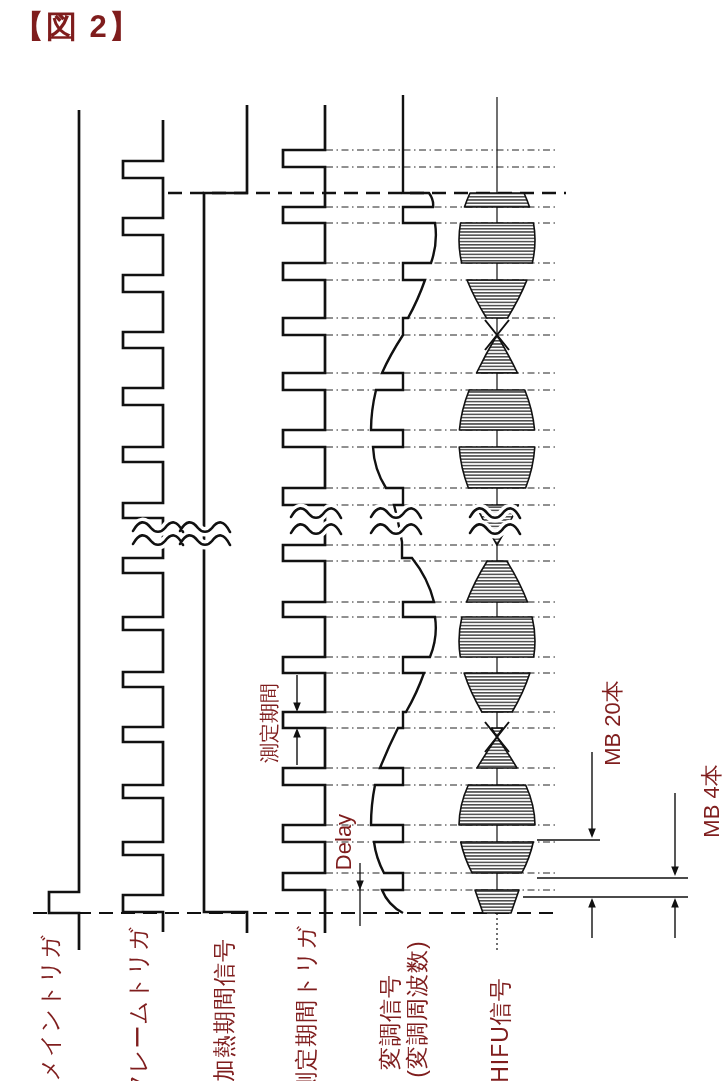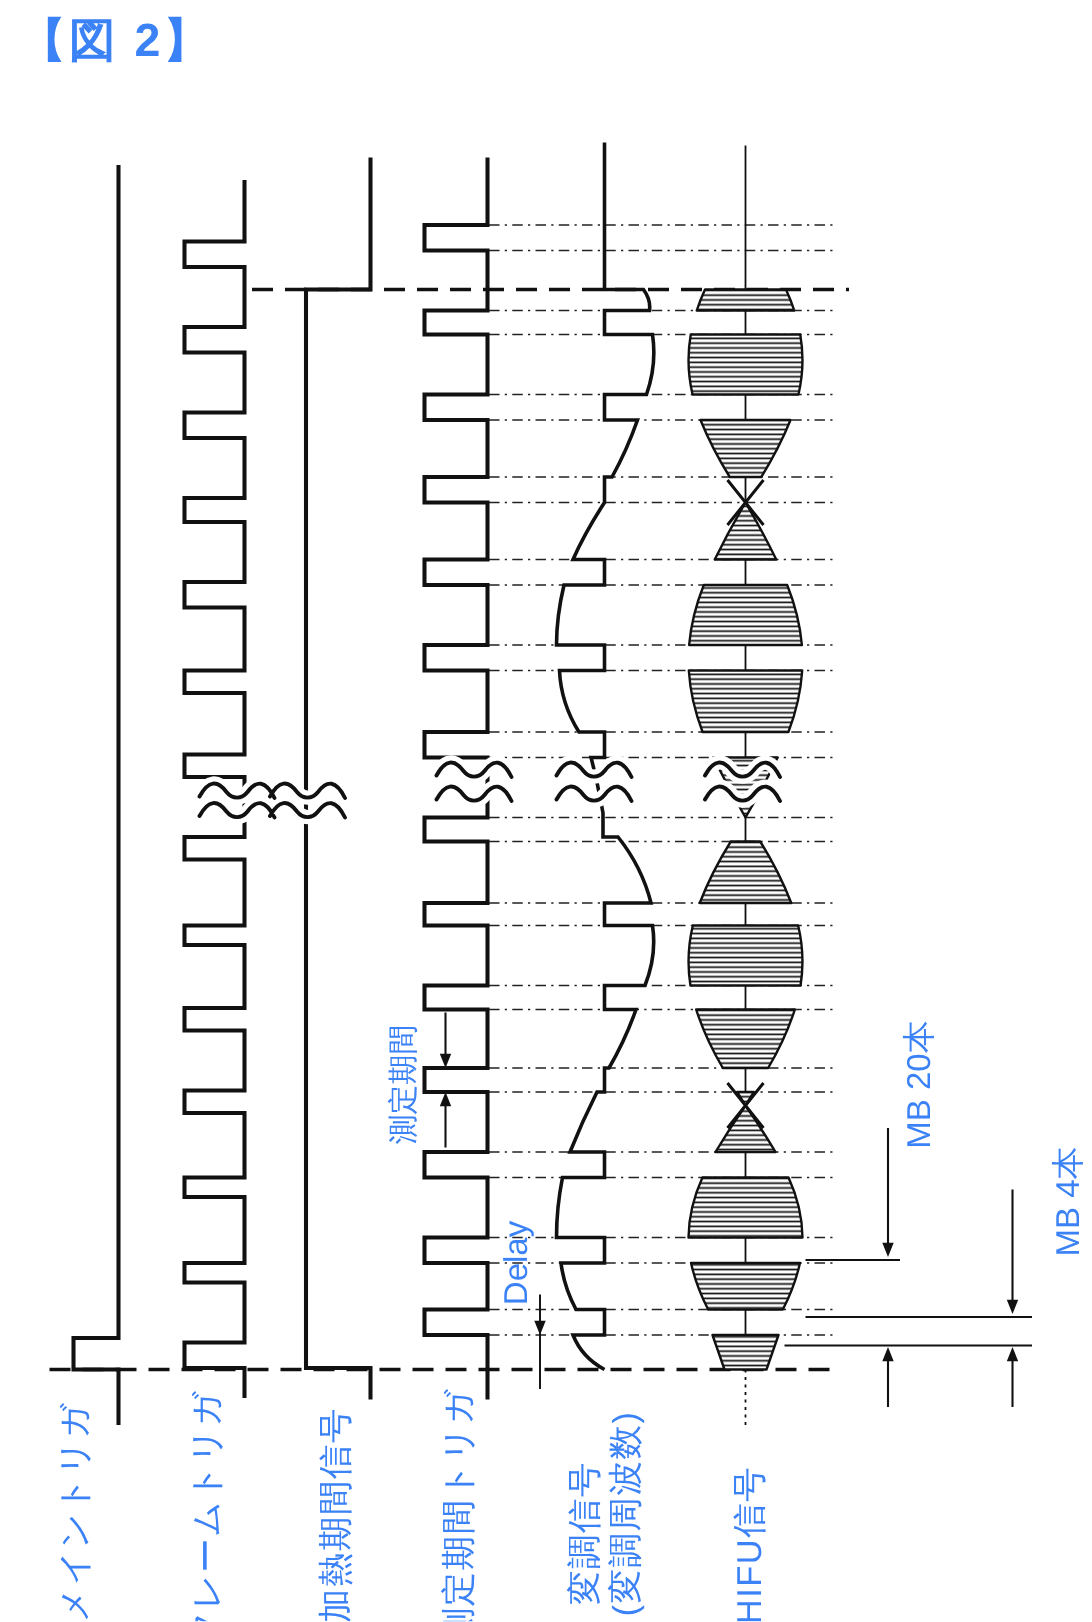--- a/index.html
+++ b/index.html
@@ -1,18 +1,18 @@
 <!DOCTYPE html>
 <html><head>
 <meta charset="utf-8">
 <style>
   html,body{margin:0;padding:0;background:#fff;}
   .stage{
     position:relative;width:728px;height:1081px;background:#fff;overflow:hidden;
-    font-family:"Liberation Sans","DejaVu Sans",sans-serif;color:#3b82f6;
+    font-family:"Liberation Sans","DejaVu Sans",sans-serif;color:#7f1d1d;
   }
   .stage svg{position:absolute;left:0;top:0;}
   .fig-title{
     position:absolute;left:13px;top:6px;font-size:31px;font-weight:600;
     letter-spacing:2px;white-space:nowrap;
   }
   .vtext{
     position:absolute;white-space:nowrap;
     transform:translate(-50%,-50%) rotate(-90deg);
     font-size:23px;letter-spacing:1px;

